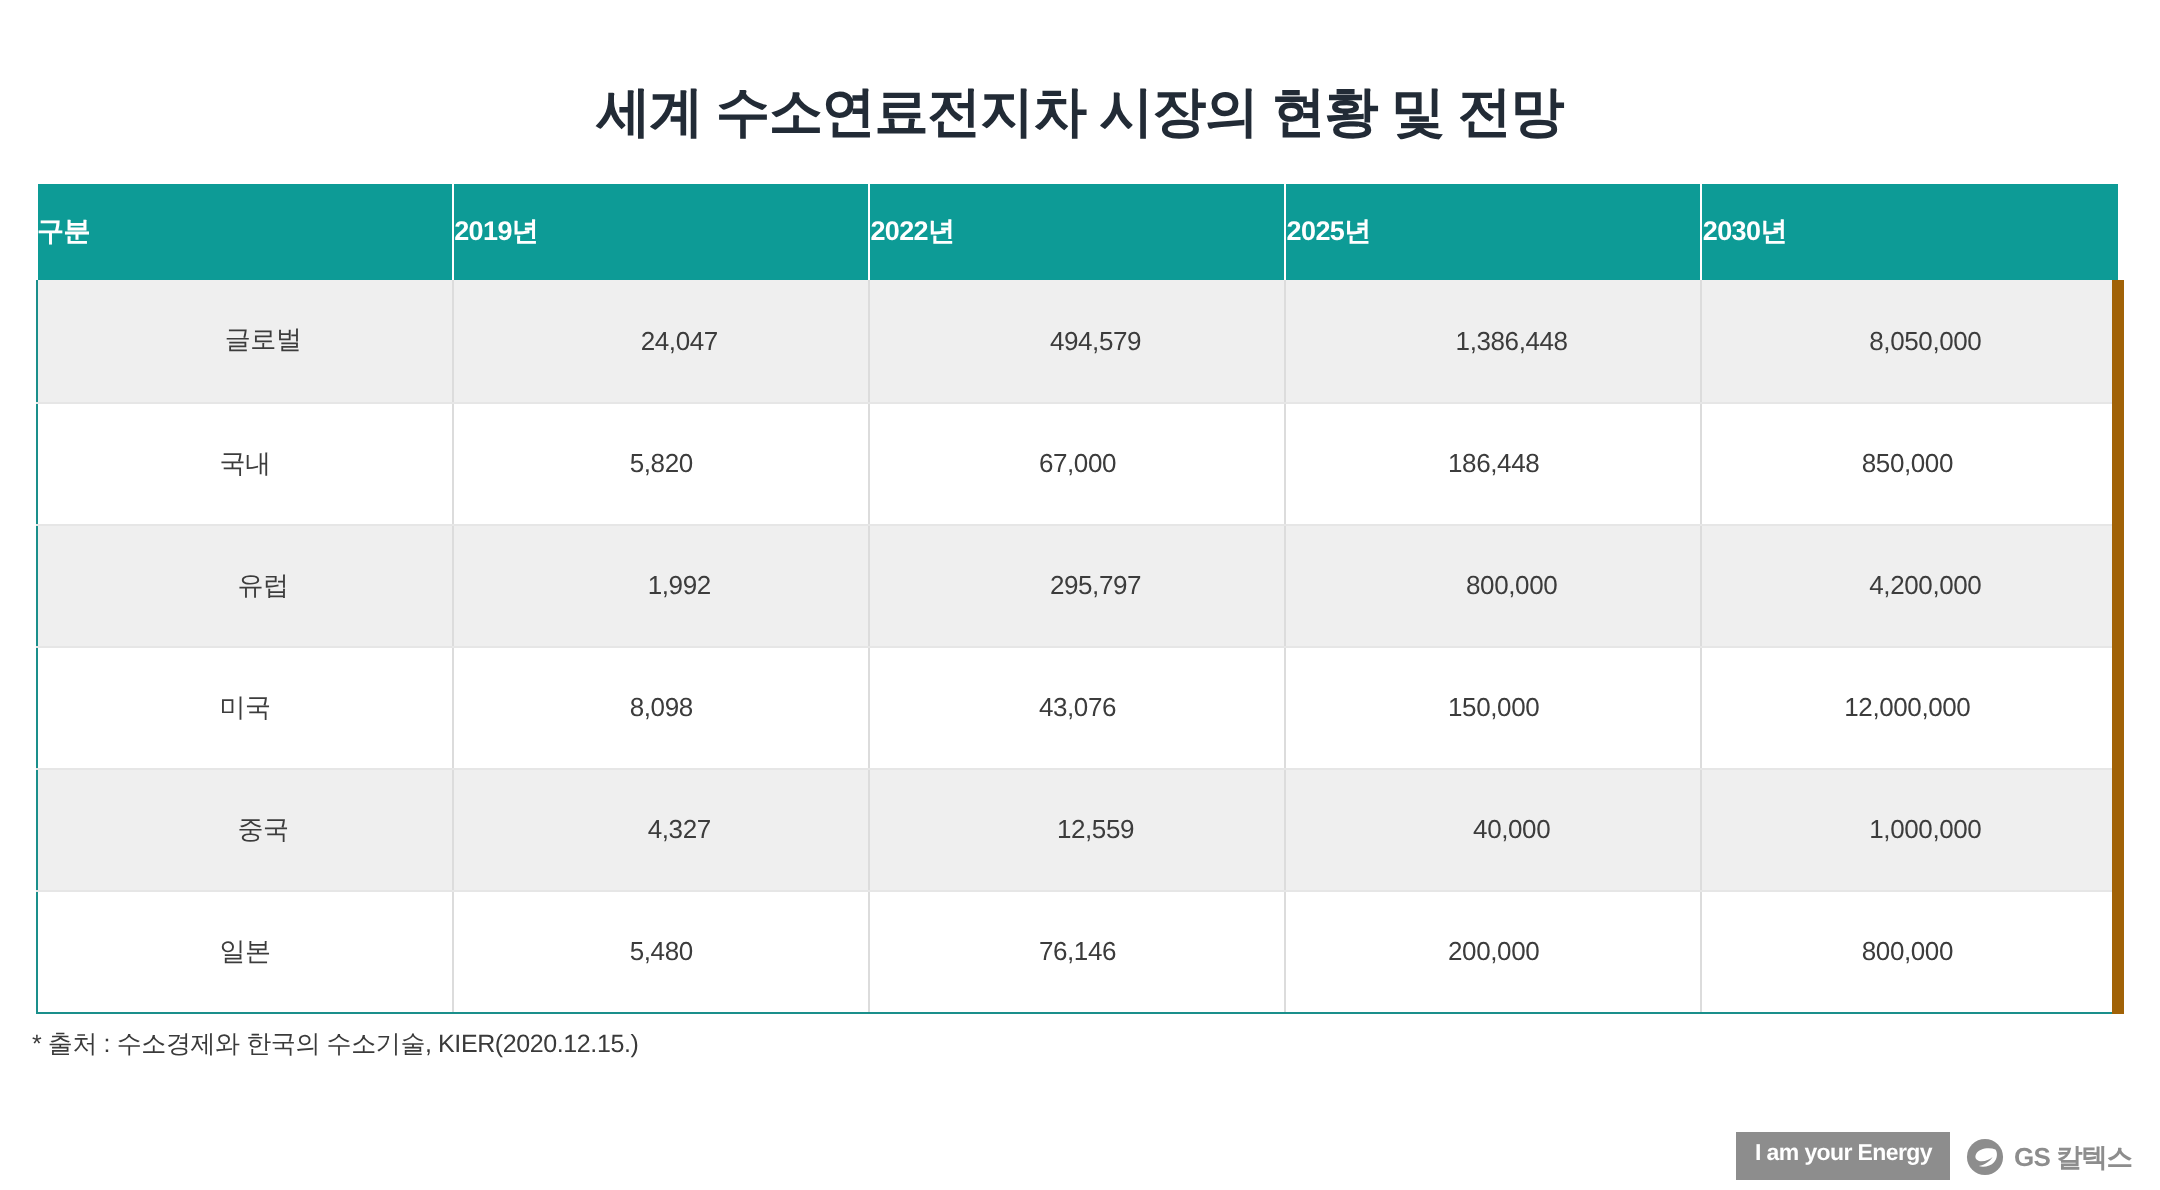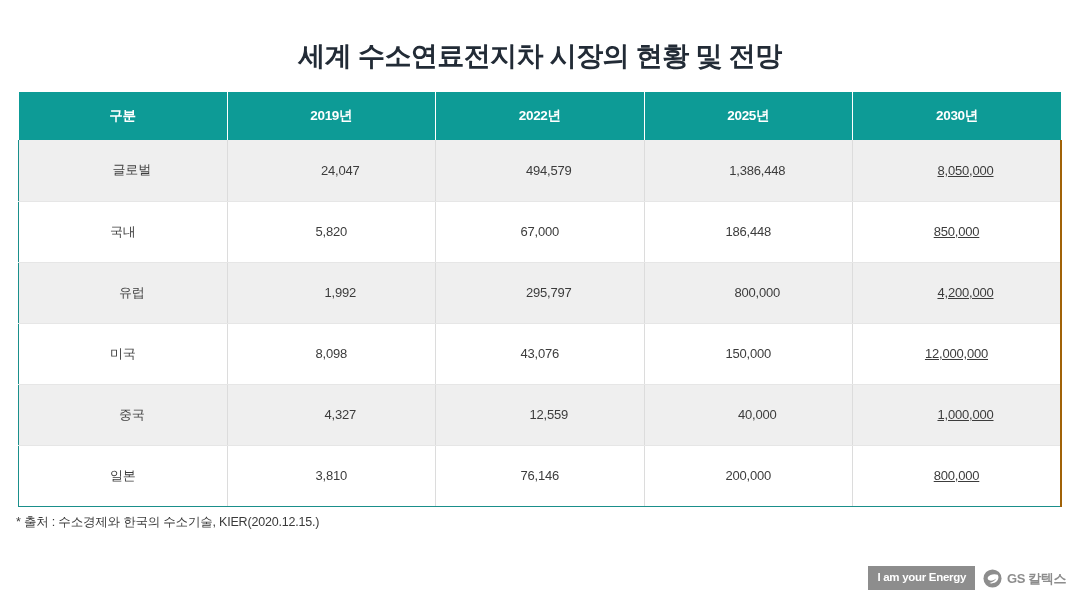--- a/index.html
+++ b/index.html
@@ -49,21 +49,21 @@
     border-collapse: collapse;
     table-layout: fixed;
   }
 
   table.data-table thead th {
     background: #0d9b96;
     color: #ffffff;
     font-size: 13.5px;
     font-weight: bold;
     height: 48px;
-    text-align: center;
+    text-align: left;
     letter-spacing: -0.3px;
     border-right: 1px solid #ffffff;
     vertical-align: middle;
   }
   table.data-table thead th:last-child { border-right: none; }
 
   table.data-table tbody td {
     height: 61px;
     text-align: center;
     font-size: 13px;
@@ -72,21 +72,21 @@
     border-right: 1px solid #dcdcdc;
     border-bottom: 1px solid #e6e6e6;
     vertical-align: middle;
   }
   table.data-table tbody td:last-child { border-right: none; }
 
   table.data-table tbody tr.row-odd td { background: #efefef; padding-left: 18px; }
   table.data-table tbody tr.row-even td { background: #ffffff; }
 
   table.data-table tbody tr td:first-child { border-left: 1px solid #1a8f8b; }
-  table.data-table tbody tr td:last-child  { border-right: 2px solid #a16207; text-decoration: underline; }
+  table.data-table tbody tr td:last-child  { border-right: 6px solid #a16207; }
   table.data-table tbody tr:last-child td  { border-bottom: 1.5px solid #1a8f8b; }
 
   
   .source-note {
     position: absolute;
     left: 16px;
     top: 514px;
     font-size: 12.5px;
     color: #3a3a3a;
     letter-spacing: -0.2px;
@@ -190,21 +190,21 @@
         <tr class="row-odd">
           <td>중국</td>
           <td>4,327</td>
           <td>12,559</td>
           <td>40,000</td>
           <td>1,000,000</td>
         </tr>
 
         <tr class="row-even">
           <td>일본</td>
-          <td>3,810</td>
+          <td>5,480</td>
           <td>76,146</td>
           <td>200,000</td>
           <td>800,000</td>
         </tr>
 
       </tbody>
     </table>
   </div>
 
   <div class="source-note">* 출처 : 수소경제와 한국의 수소기술, KIER(2020.12.15.)</div>

